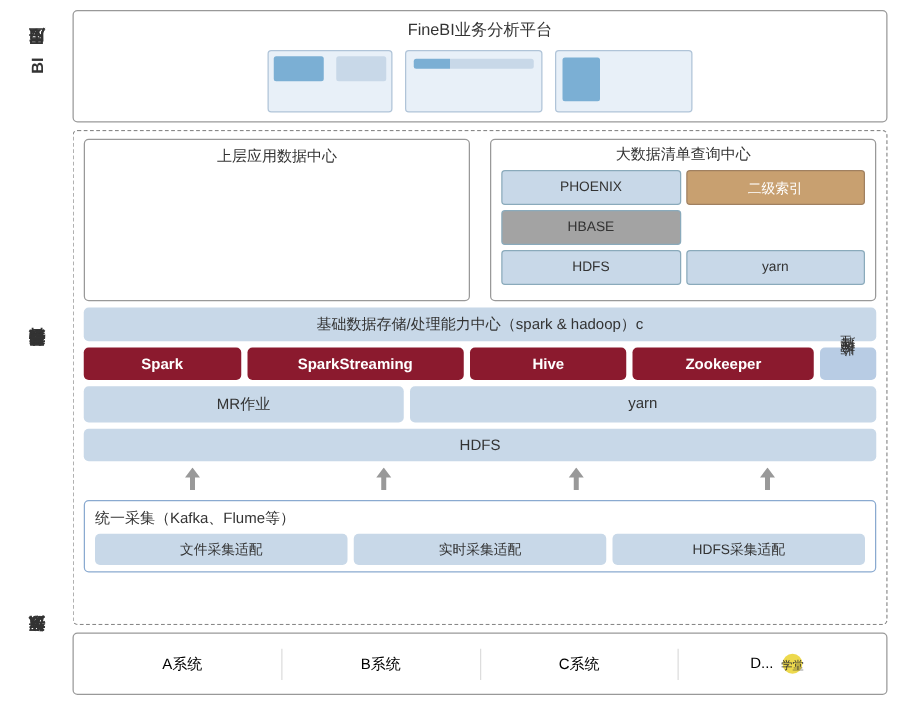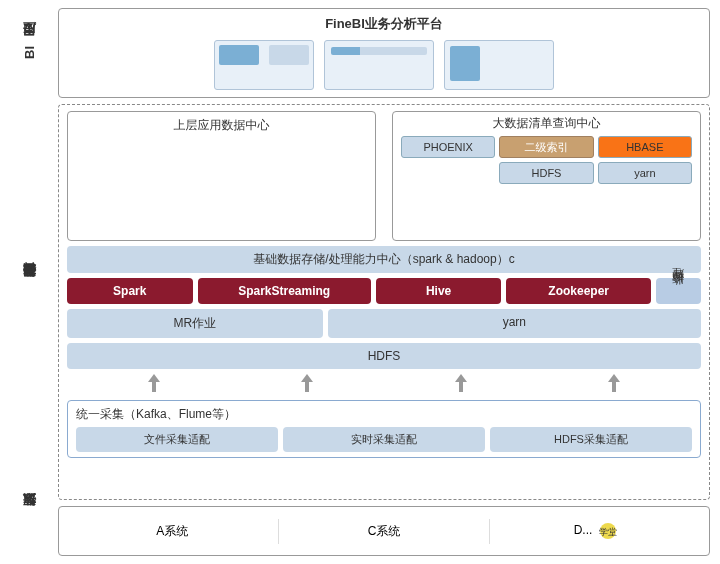--- a/index.html
+++ b/index.html
@@ -71,21 +71,20 @@
       height: 90px;
       position: relative;
       background: #fff;
     }
 
     .bi-layer-title {
       text-align: center;
       font-size: 13px;
       color: #333;
       margin-bottom: 4px;
-      font-weight: bold;
     }
 
     .bi-layer-content {
       display: flex;
       align-items: center;
       justify-content: center;
       gap: 10px;
       height: 55px;
     }
 
@@ -252,24 +251,24 @@
     
     .bigdata-center {
       border: 1.5px solid #999;
       border-radius: 4px;
       padding: 3px 8px;
       flex: 1;
     }
 
     .bigdata-grid {
       display: grid;
-      grid-template-columns: 1fr 1fr 1fr;
+      grid-template-columns: 1fr 1fr;
       grid-template-rows: 1fr 1fr 1fr;
       gap: 4px;
-      height: 74px;
+      height: 92px;
     }
 
     .bigdata-cell {
       border-radius: 3px;
       display: flex;
       align-items: center;
       justify-content: center;
       font-size: 11px;
       font-weight: 500;
       padding: 2px;
@@ -283,21 +282,21 @@
     }
 
     .cell-secondary-index {
       background: #c8a070;
       border: 1px solid #a08060;
       color: #fff;
       border-radius: 3px;
     }
 
     .cell-hbase {
-      background: #f97316;
+      background: #a3a3a3;
       border: 1px solid #8aaabb;
       color: #333;
     }
 
     .cell-hdfs {
       background: #c8d8e8;
       border: 1px solid #8aaabb;
       color: #333;
     }
 
@@ -571,20 +570,21 @@
           <div class="collection-cell">实时采集适配</div>
           <div class="collection-cell">HDFS采集适配</div>
         </div>
       </div>
 
     </div>
 
     <div class="datasource-layer">
       <div class="datasource-items">
         <div class="datasource-item">A系统</div>
+        <div class="datasource-item">B系统</div>
         <div class="datasource-item">C系统</div>
         <div class="datasource-item">
           <span>D...</span>
           <svg style="display:inline;vertical-align:middle;margin-left:2px;" width="20" height="18" viewBox="0 0 20 18">
             <circle cx="10" cy="9" r="8" fill="#e8d020" opacity="0.8"></circle>
             <text x="10" y="13" text-anchor="middle" font-size="9" fill="#333">学堂</text>
           </svg>
         </div>
       </div>
     </div>

